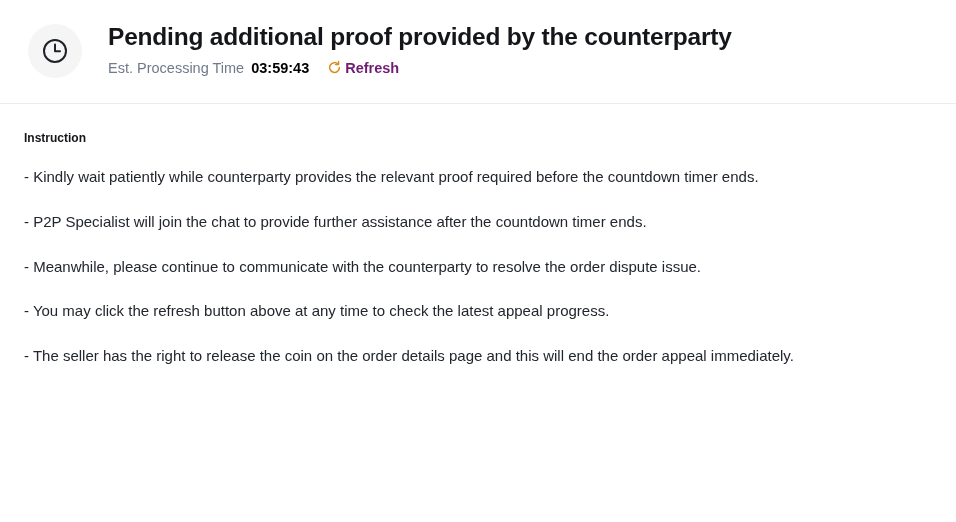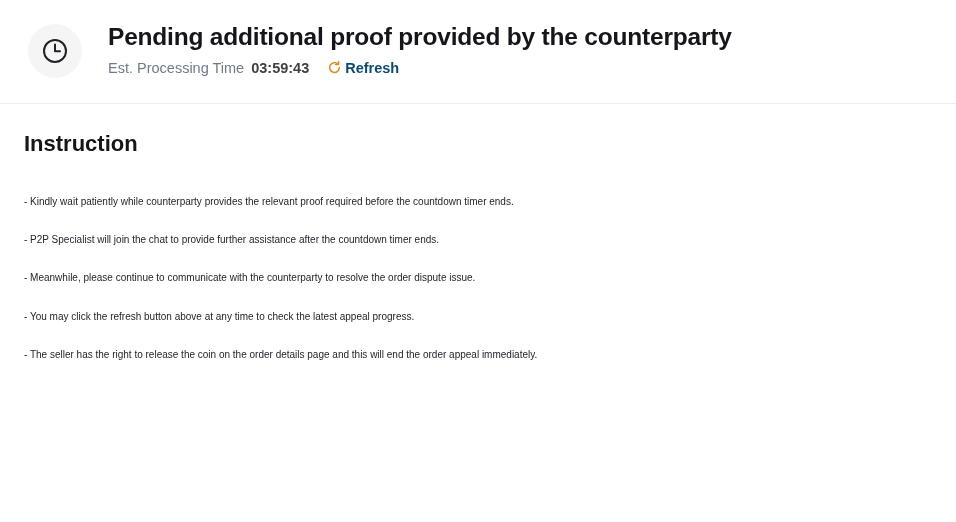--- a/index.html
+++ b/index.html
@@ -59,67 +59,67 @@
     margin-top: 9px;
     display: flex;
     align-items: center;
     font-size: 14.5px;
     line-height: 1;
   }
   .proc-label {
     color: #707a8a;
   }
   .proc-timer {
-    color: #404040;
+    color: #000000;
     font-weight: bold;
     margin-left: 7px;
   }
   .refresh-wrap {
     display: flex;
     align-items: center;
     margin-left: 18px;
     cursor: pointer;
     color: #d98c1f;
   }
   .refresh-icon {
     display: inline-flex;
     align-items: center;
     margin-right: 3px;
   }
   .refresh-label {
     font-weight: bold;
     font-size: 14.5px;
-    color: #0c4a6e;
+    color: #701a75;
   }
 
   .divider {
     margin-top: 25px;
     height: 1px;
     background: #eaecef;
     width: 100%;
   }
 
   
   .content {
     padding: 27px 24px 0 24px;
     box-sizing: border-box;
   }
   .instruction-heading {
-    font-size: 22px;
+    font-size: 12px;
     font-weight: bold;
     color: #14161a;
-    margin-bottom: 38px;
+    margin-bottom: 22px;
   }
   .instruction-list {
     list-style: none;
     margin: 0;
     padding: 0;
   }
   .instruction-item {
-    font-size: 10px;
+    font-size: 15px;
     line-height: 1.32;
     color: #22262d;
     margin-bottom: 25px;
     max-width: 905px;
   }
   .instruction-item:last-child {
     margin-bottom: 0;
   }
 </style>
 </head>

